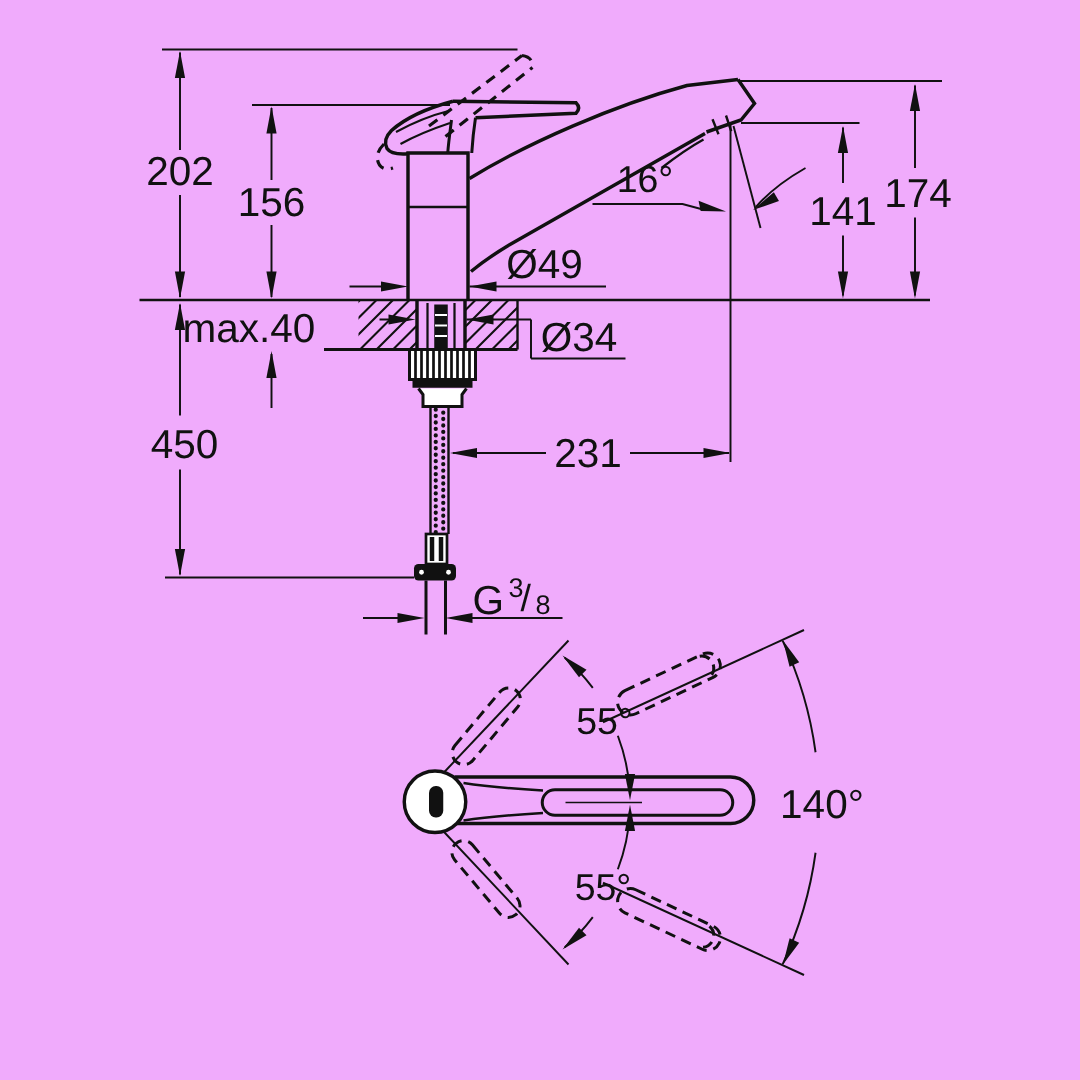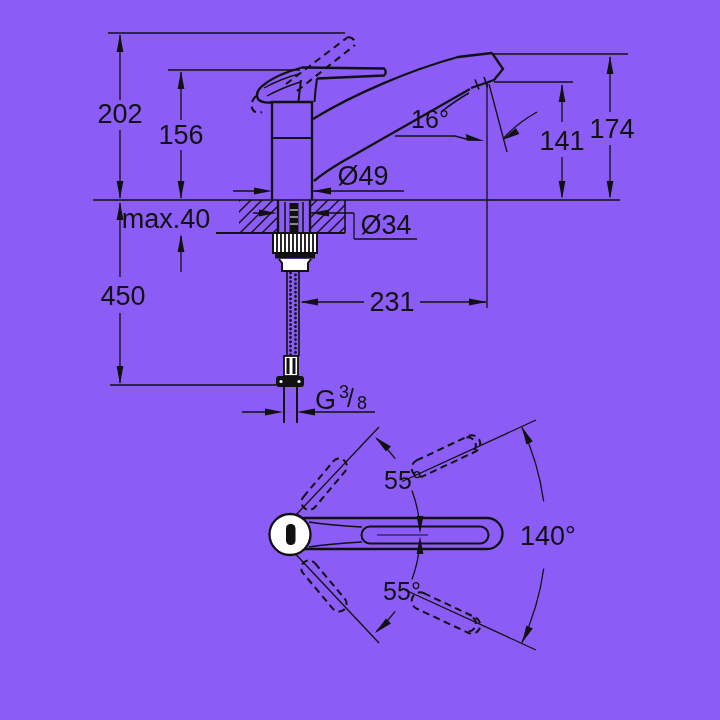--- a/index.html
+++ b/index.html
@@ -1,16 +1,16 @@
 <!DOCTYPE html>
 <html><head>
 <meta charset="utf-8">
 <style>
   html,body{margin:0;padding:0;background:#ffffff;}
-  .canvas{width:720px;height:720px;background:#8b5cf6;position:relative;font-family:"Liberation Sans",sans-serif;}
+  .canvas{width:720px;height:720px;background:#f0abfc;position:relative;font-family:"Liberation Sans",sans-serif;}
   svg{display:block;}
   text{font-family:"Liberation Sans",sans-serif;fill:#111;}
   .dim{font-size:27px;}
   .dimsmall{font-size:18px;}
   .dimmid{font-size:25px;}
 </style>
 </head>
 <body>
 
 <div class="canvas">

